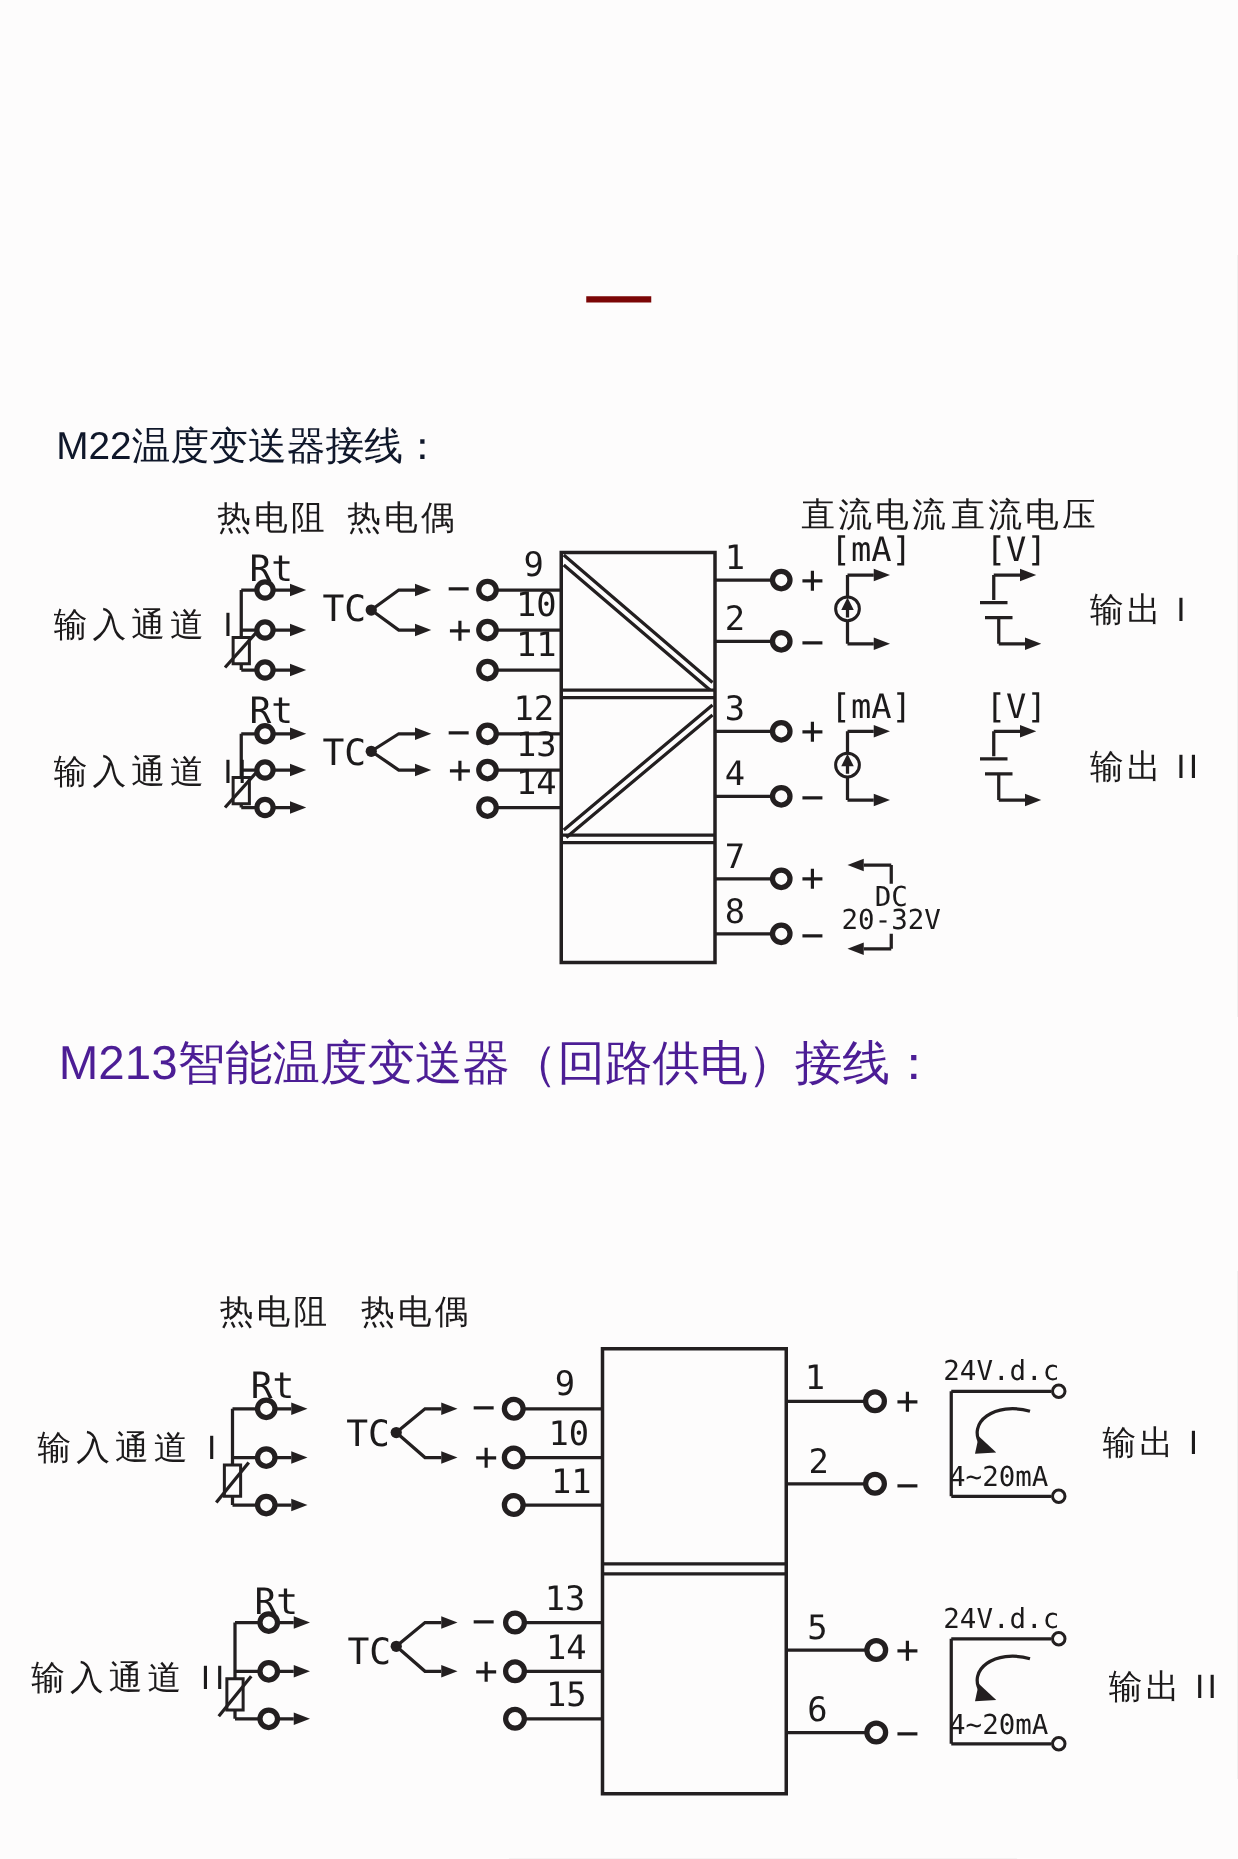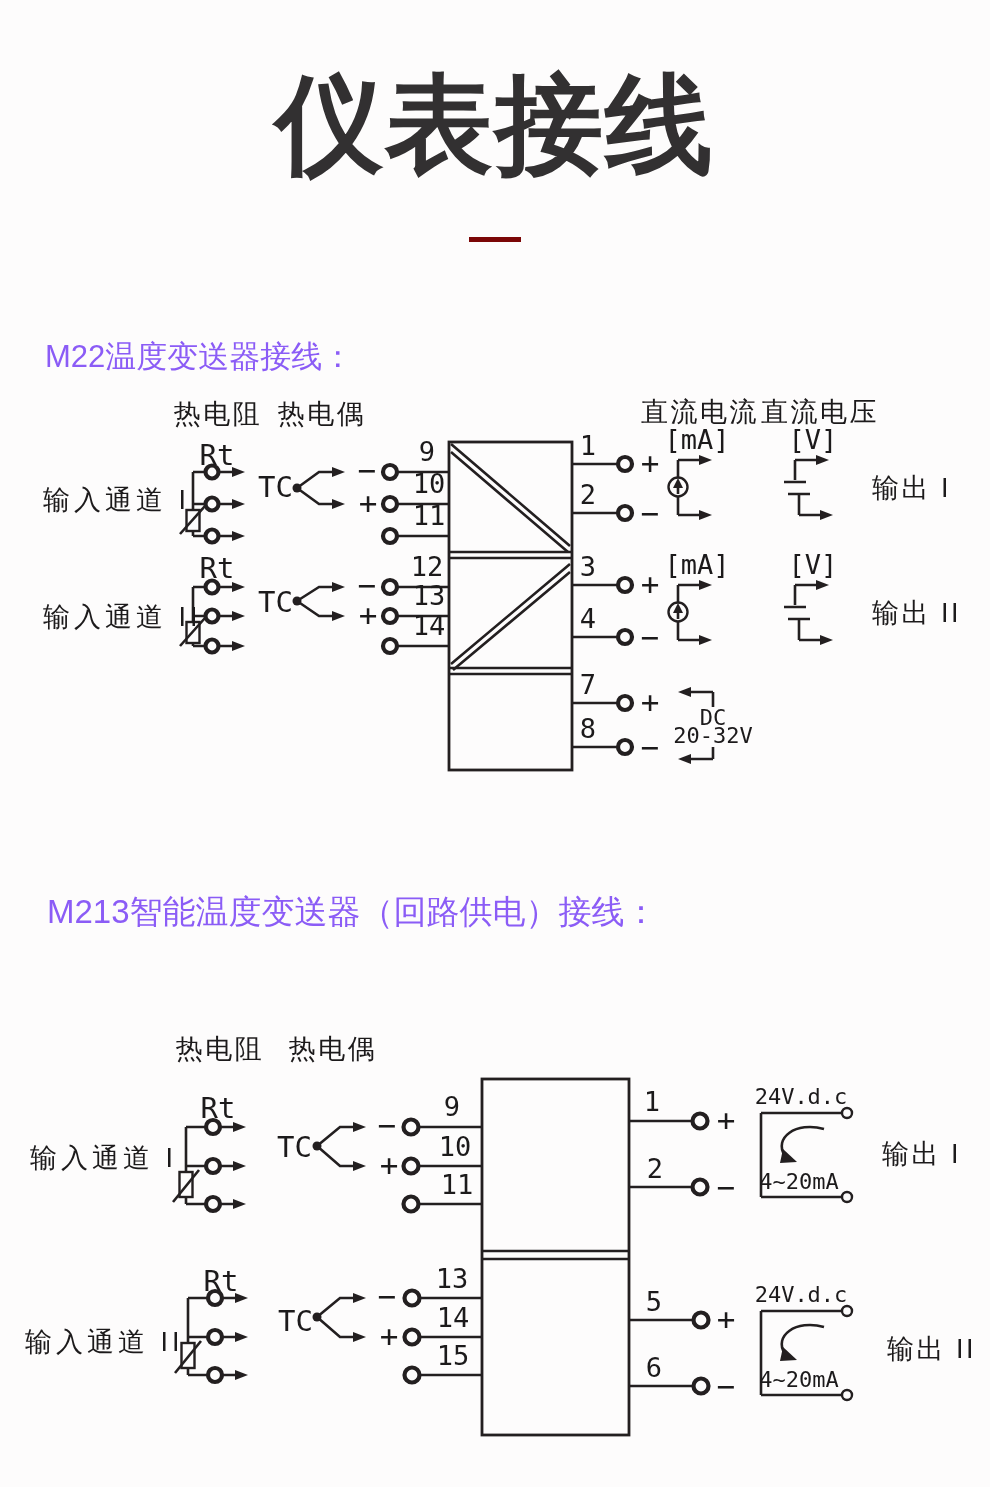--- a/index.html
+++ b/index.html
@@ -1,22 +1,22 @@
 <!DOCTYPE html>
 <html><head>
 <meta charset="utf-8">
 <style>
   html,body{margin:0;padding:0;background:#e8e8e8;}
   .page{position:relative;width:990px;height:1487px;margin:0 auto;background:#fdfcfc;overflow:hidden;
         font-family:"Liberation Sans",sans-serif;color:#1c1a1b;}
   .title{position:absolute;top:66px;left:0;width:990px;text-align:center;
          font-size:108px;font-weight:900;letter-spacing:2px;color:#323031;line-height:1.1;}
   .divider{position:absolute;top:237px;left:469px;width:52px;height:5px;background:#7b0606;}
-  .h-m22{position:absolute;top:336px;left:45px;font-size:31px;font-weight:500;color:#8b5cf6;}
-  .h-group{position:absolute;top:884px;left:47px;font-size:33px;font-weight:500;color:#8b5cf6;line-height:55px;}
+  .h-m22{position:absolute;top:336px;left:45px;font-size:31px;font-weight:500;color:#0f172a;}
+  .h-group{position:absolute;top:824px;left:47px;font-size:38px;font-weight:500;color:#4c1d95;line-height:55px;}
   svg{position:absolute;left:0;}
   .d1{top:385px;}
   .d2{top:1030px;}
   .ln{stroke:#231f20;stroke-width:2.6;fill:none;}
   .blk{fill:none;stroke:#231f20;stroke-width:2.8;}
   .term{fill:#fdfcfc;stroke:#231f20;stroke-width:4.2;}
   .node{fill:#fdfcfc;stroke:#231f20;stroke-width:2.4;}
   .res{fill:#fdfcfc;stroke:#231f20;stroke-width:2.4;}
   .dot{fill:#231f20;stroke:none;}
   .ah{fill:#231f20;stroke:none;}
@@ -26,21 +26,20 @@
   .t-mono{font-family:"DejaVu Sans Mono",monospace;font-size:27px;letter-spacing:0;}
   .t-mono-lg{font-size:29px;}
   .t-sm{font-size:22px;}
   .t-sign{font-family:"DejaVu Sans Mono",monospace;font-size:31px;}
 </style>
 </head>
 <body>
 
 <div class="page">
 
-  <div class="title">仪表接线</div>
   <div class="divider"></div>
 
   <div class="h-m22">M22温度变送器接线：</div>
 
   <svg class="d1" width="990" height="410" viewBox="0 0 990 410">
 
     <text class="t-cjk" x="218" y="38" text-anchor="middle">热电阻</text>
     <text class="t-cjk" x="322" y="38" text-anchor="middle">热电偶</text>
     <text class="t-cjk" x="700" y="36" text-anchor="middle">直流电流</text>
     <text class="t-cjk" x="820" y="36" text-anchor="middle">直流电压</text>

